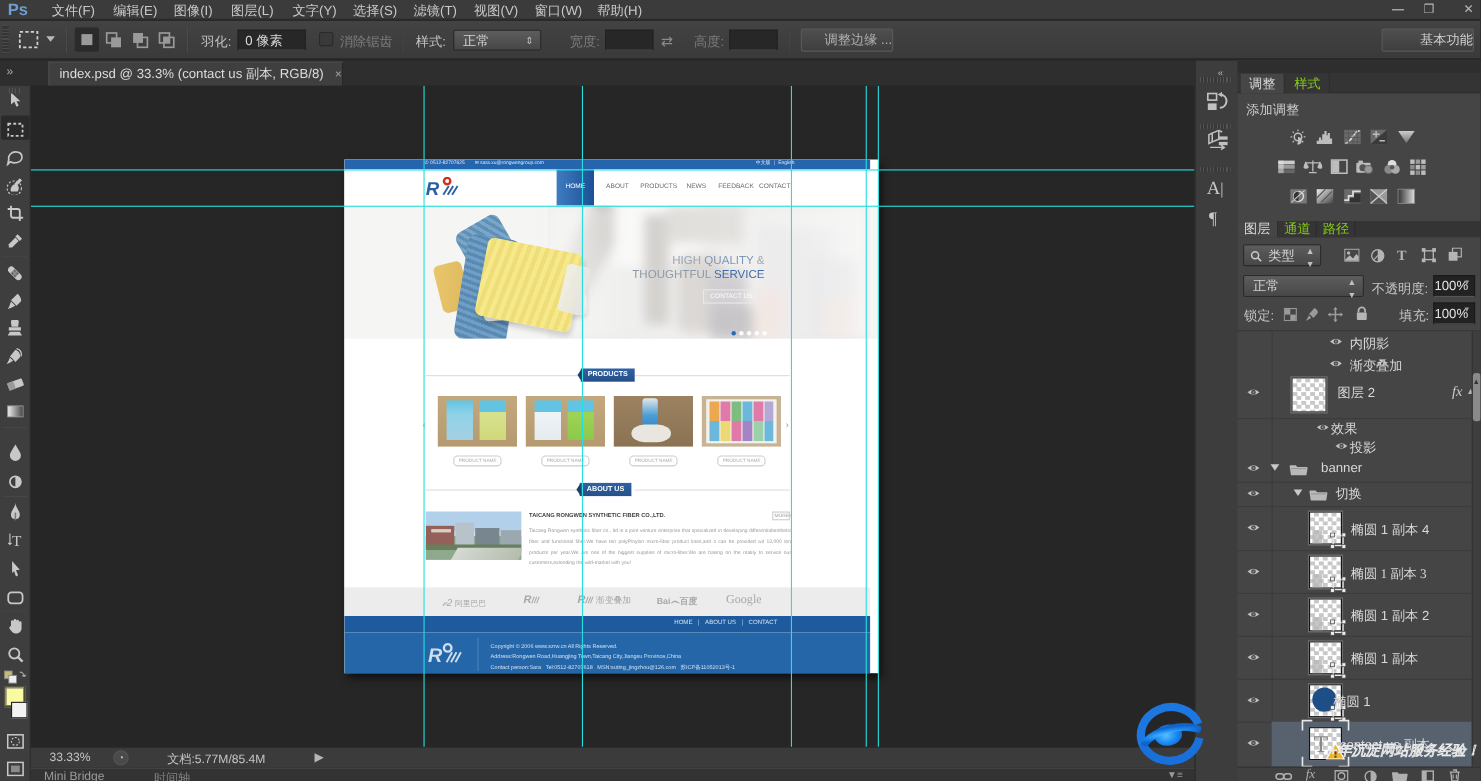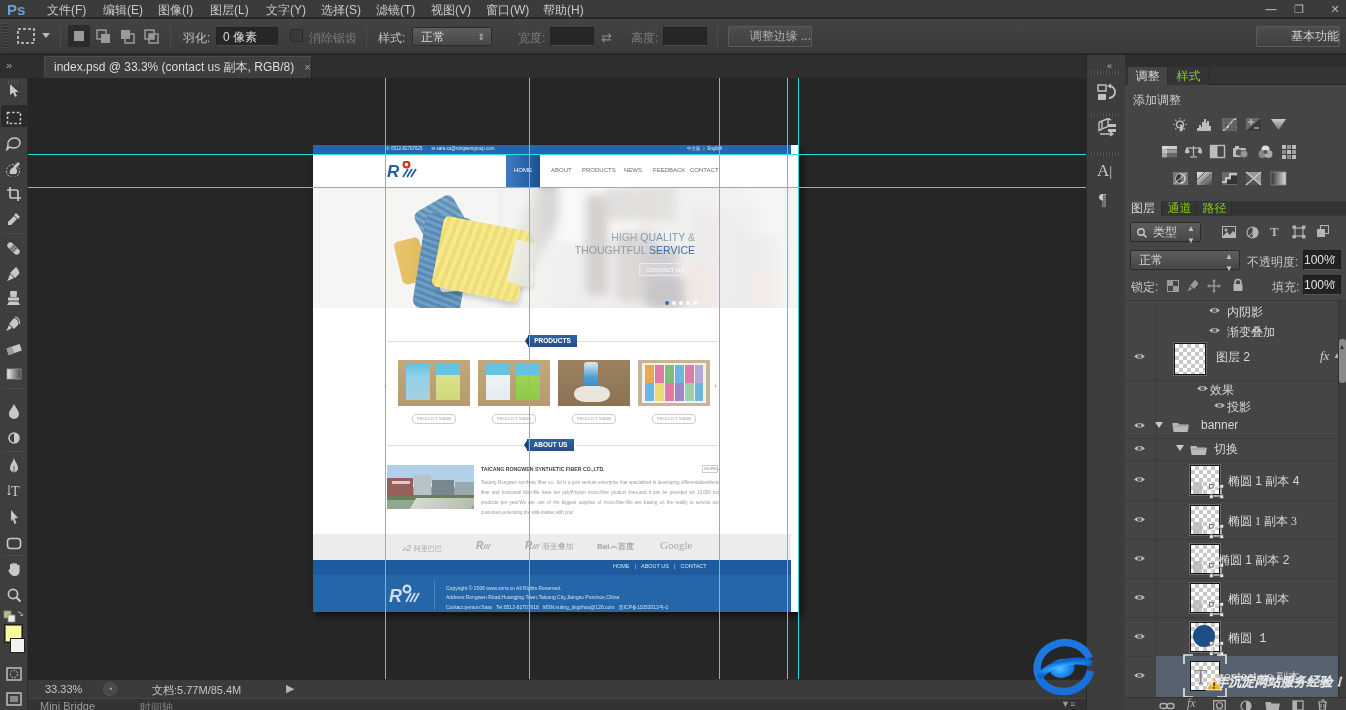--- a/index.html
+++ b/index.html
@@ -790,21 +790,21 @@
         </div>
         <svg class="abs" style="left:84px;top:508px;" width="15" height="15" viewBox="0 0 15 15">
           <rect x="3" y="3" width="9" height="9" fill="none" stroke="#ededed" stroke-width="1.1"></rect>
           <g fill="#ededed" stroke="#4a4a4a" stroke-width="0.7">
             <rect x="0.5" y="0.5" width="3.6" height="3.6"></rect>
             <rect x="10.9" y="0.5" width="3.6" height="3.6"></rect>
             <rect x="0.5" y="10.9" width="3.6" height="3.6"></rect>
             <rect x="10.9" y="10.9" width="3.6" height="3.6"></rect>
           </g>
         </svg>
-        <div class="ltext" style="left:93px;top:497px;">椭圆 1 副本 2</div>
+        <div class="ltext" style="left:103px;top:497px;">椭圆 1 副本 2</div>
 <svg class="eye" style="left:8px;top:538px;" width="14" height="10" viewBox="0 0 14 10">
           <path d="M1 5 Q7 -0.5 13 5 Q7 10.5 1 5 Z" fill="#c2c2c2"></path>
           <circle cx="7" cy="5" r="2.3" fill="#4a4a4a"></circle>
           <circle cx="7" cy="5" r="1" fill="#8a8a8a"></circle>
         </svg>
         <div class="abs" style="left:65px;top:528px;width:30px;height:30px;background-color:#fff;background-image:conic-gradient(#c8c8c8 0 25%,#fff 0 50%,#c8c8c8 0 75%,#fff 0);background-size:8px 8px;border:1px solid #151515;outline:1px solid #6a6a6a;">
           <div style="position:absolute;left:2px;top:16px;width:9px;height:12px;background:#b8b8b8;opacity:0.8;"></div>
         </div>
         <svg class="abs" style="left:84px;top:547px;" width="15" height="15" viewBox="0 0 15 15">
           <rect x="3" y="3" width="9" height="9" fill="none" stroke="#ededed" stroke-width="1.1"></rect>
@@ -826,21 +826,21 @@
         </div>
         <svg class="abs" style="left:84px;top:586px;" width="15" height="15" viewBox="0 0 15 15">
           <rect x="3" y="3" width="9" height="9" fill="none" stroke="#ededed" stroke-width="1.1"></rect>
           <g fill="#ededed" stroke="#4a4a4a" stroke-width="0.7">
             <rect x="0.5" y="0.5" width="3.6" height="3.6"></rect>
             <rect x="10.9" y="0.5" width="3.6" height="3.6"></rect>
             <rect x="0.5" y="10.9" width="3.6" height="3.6"></rect>
             <rect x="10.9" y="10.9" width="3.6" height="3.6"></rect>
           </g>
         </svg>
-        <div class="ltext" style="left:103px;top:575px;font-family:Liberation Mono, monospace;">椭圆 1</div>
+        <div class="ltext" style="left:87px;top:575px;">椭圆 1</div>
 <div class="abs" style="left:31px;top:601px;width:182px;height:41px;background:#57626e;"></div>
 <svg class="eye" style="left:8px;top:616px;" width="14" height="10" viewBox="0 0 14 10">
           <path d="M1 5 Q7 -0.5 13 5 Q7 10.5 1 5 Z" fill="#c2c2c2"></path>
           <circle cx="7" cy="5" r="2.3" fill="#4a4a4a"></circle>
           <circle cx="7" cy="5" r="1" fill="#8a8a8a"></circle>
         </svg>
 <div class="abs" style="left:65px;top:606px;width:30px;height:30px;background-color:#fff;background-image:conic-gradient(#c8c8c8 0 25%,#fff 0 50%,#c8c8c8 0 75%,#fff 0);background-size:8px 8px;border:1px solid #151515;">
           <div style="position:absolute;left:3px;top:2px;color:#888;font-size:22px;font-family:'Liberation Serif',serif;">T</div>
         </div>
 <svg class="abs" style="left:58px;top:599px;" width="44" height="44" viewBox="0 0 44 44">

